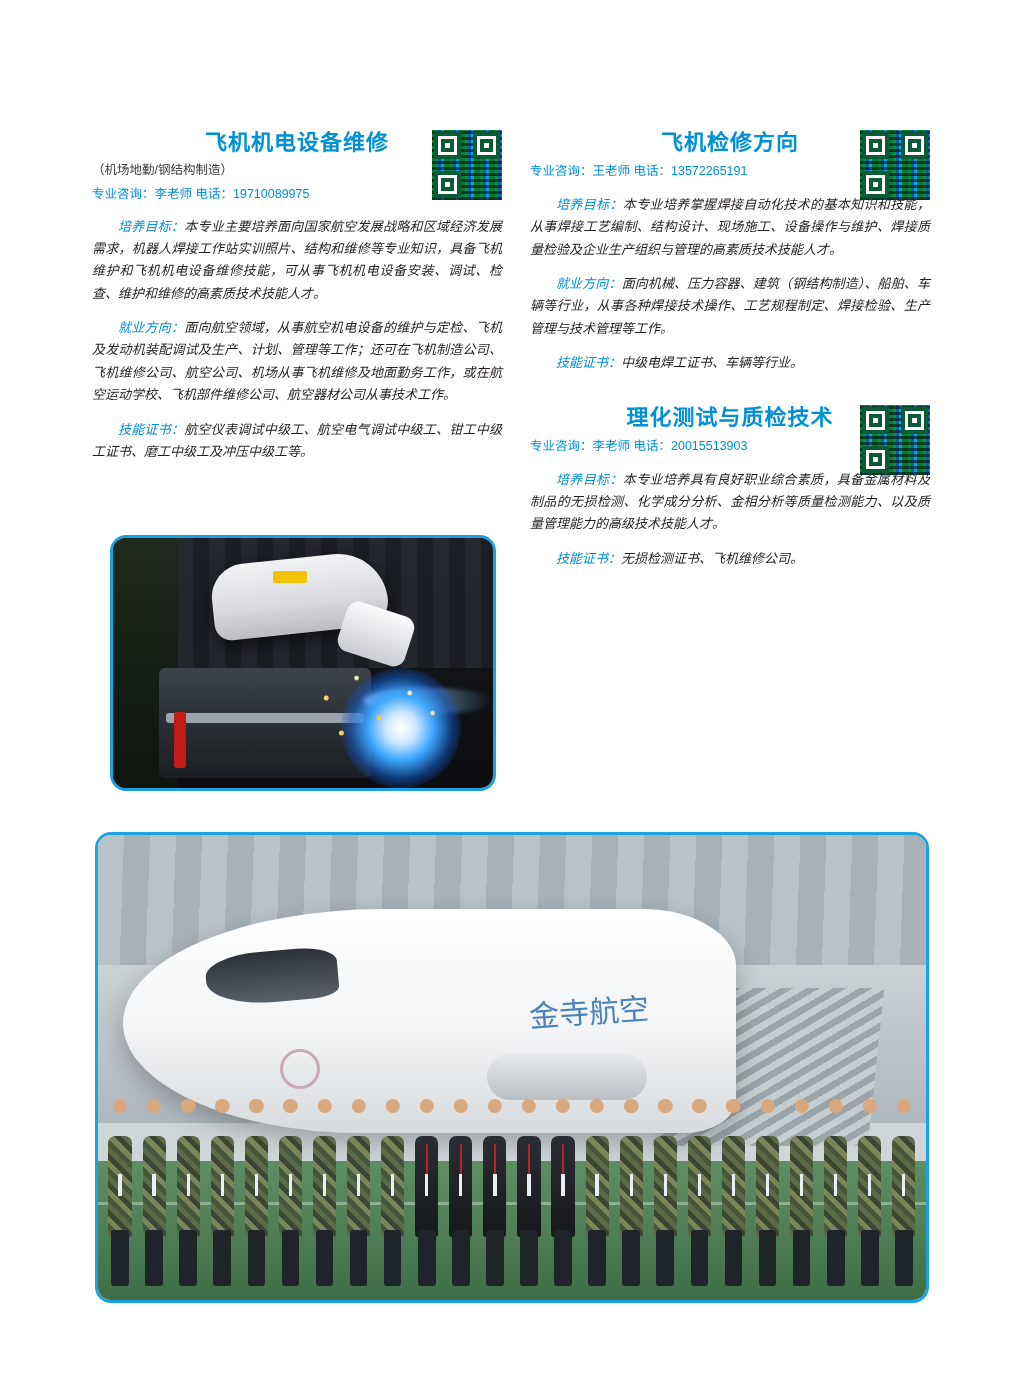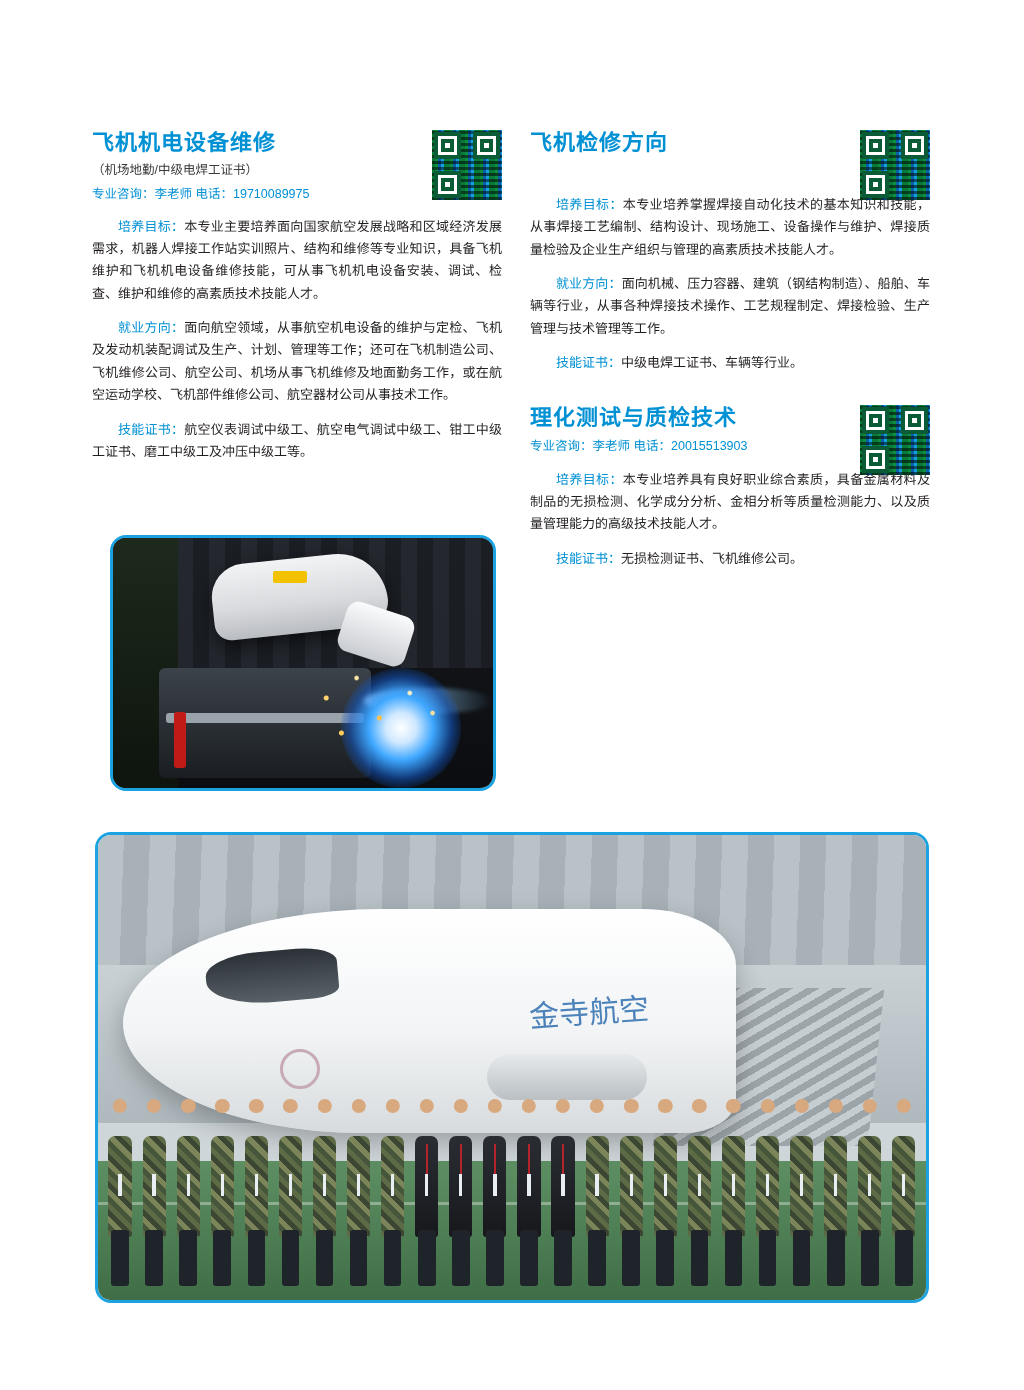--- a/index.html
+++ b/index.html
@@ -44,20 +44,21 @@
     position: relative;
     min-height: 52px;
   }
   .prog-title {
     font-size: 22px;
     font-weight: bold;
     color: #0090d4;
     letter-spacing: 1px;
     line-height: 1.2;
     margin: 0 0 6px 0;
+    text-align: center;
   }
   .prog-sub {
     font-size: 12.5px;
     color: #3b3b3b;
     margin: 0 0 5px 0;
     line-height: 1.4;
   }
   .prog-contact {
     font-size: 12.5px;
     color: #0090d4;
@@ -98,20 +99,21 @@
   }
 
   
   .para {
     font-size: 13px;
     line-height: 1.72;
     color: #231f20;
     margin: 12px 0 0 0;
     text-indent: 26px;
     text-align: justify;
+    font-style: italic;
   }
   .para .lead {
     color: #0090d4;
   }
 
   
   .photo {
     border: 3px solid #1aa3e0;
     border-radius: 16px;
     overflow: hidden;
@@ -350,21 +352,21 @@
 <div class="page">
 
   <div class="col-left">
 
     <div class="program">
       <div class="prog-head">
         <div class="qr">
           <span class="qr-corner-bl"></span>
         </div>
         <h2 class="prog-title">飞机机电设备维修</h2>
-        <p class="prog-sub">（机场地勤/中级电焊工证书）</p>
+        <p class="prog-sub">（机场地勤/钢结构制造）</p>
         <p class="prog-contact">专业咨询：李老师   电话：19710089975</p>
       </div>
 
       <p class="para">
         <span class="lead">培养目标：</span><span>本专业主要培养面向国家航空发展战略和区域经济发展需求，机器人焊接工作站实训照片、结构和维修等专业知识，具备飞机维护和飞机机电设备维修技能，可从事飞机机电设备安装、调试、检查、维护和维修的高素质技术技能人才。</span>
       </p>
       <p class="para">
         <span class="lead">就业方向：</span><span>面向航空领域，从事航空机电设备的维护与定检、飞机及发动机装配调试及生产、计划、管理等工作；还可在飞机制造公司、飞机维修公司、航空公司、机场从事飞机维修及地面勤务工作，或在航空运动学校、飞机部件维修公司、航空器材公司从事技术工作。</span>
       </p>
       <p class="para">
@@ -375,20 +377,21 @@
   </div>
 
   <div class="col-right">
 
     <div class="program">
       <div class="prog-head">
         <div class="qr">
           <span class="qr-corner-bl"></span>
         </div>
         <h2 class="prog-title">飞机检修方向</h2>
+        <p class="prog-contact">专业咨询：王老师   电话：13572265191</p>
       </div>
 
       <p class="para">
         <span class="lead">培养目标：</span><span>本专业培养掌握焊接自动化技术的基本知识和技能，从事焊接工艺编制、结构设计、现场施工、设备操作与维护、焊接质量检验及企业生产组织与管理的高素质技术技能人才。</span>
       </p>
       <p class="para">
         <span class="lead">就业方向：</span><span>面向机械、压力容器、建筑（钢结构制造）、船舶、车辆等行业，从事各种焊接技术操作、工艺规程制定、焊接检验、生产管理与技术管理等工作。</span>
       </p>
       <p class="para">
         <span class="lead">技能证书：</span><span>中级电焊工证书、车辆等行业。</span>

